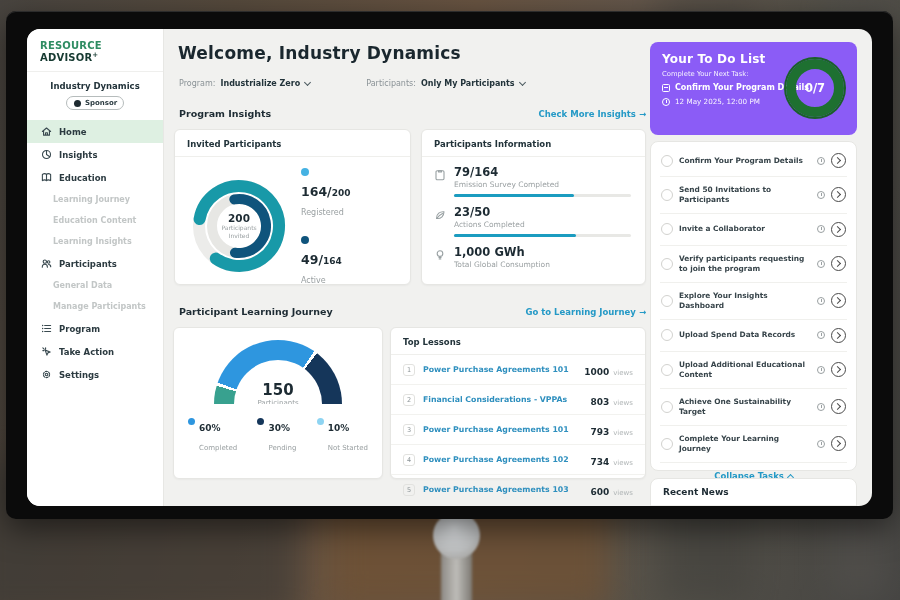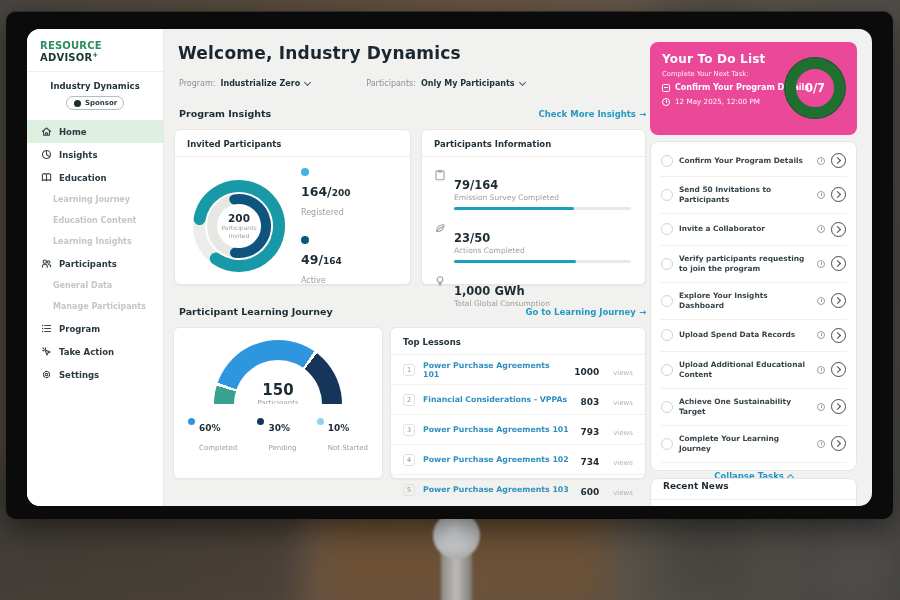--- a/index.html
+++ b/index.html
@@ -63,21 +63,21 @@
   .dlegend-item { display:flex; gap:5px; align-items:flex-start;flex-direction:column; }
   .ldot { width:8px; height:8px; border-radius:50%; margin-top:3px; flex:0 0 auto; }
   .ldot-reg { background:#45b2e3; } .ldot-act { background:#0f547c; }
   .lnum { font-size:12.5px; font-weight:bold; color:#1d2b33; }
   .lden { font-size:9px; font-weight:bold; color:#1d2b33; }
   .llab { font-size:8px; color:#9aa0a2; }
 
   .card-pinfo { left:394px; top:100px; width:225px; height:156px; }
   .pstat { display:flex; gap:8px; padding:8px 14px 0 12px; }
   .pstat svg { margin-top:4px; flex:0 0 auto; }
-  .pstat-body { flex:1;margin-top:13px; }
+  .pstat-body { flex:1; }
   .pval { font-size:11.5px; font-weight:bold; color:#1d2b33; }
   .plab { font-size:7.5px; color:#9aa0a2; margin-top:1px; }
   .pbar { height:3px; background:#e8e8e5; border-radius:2px; margin-top:5px; }
   .pbar-fill { height:3px; background:#1b9cc0; border-radius:2px; }
 
   .card-edu { left:146px; top:298px; width:210px; height:152px; }
   .gauge { position:relative; width:128px; height:64px; margin:12px auto 0; overflow:hidden; }
   .gauge-disc { position:absolute; left:0; top:0; width:128px; height:128px; border-radius:50%;
     background:conic-gradient(from 270deg,#38a18f 0 4.6%,#fff 4.6% 5.4%,#2e96df 5.4% 34.6%,#fff 34.6% 35.4%,#15365a 35.4% 50%,#fff 50%); }
   .gauge-hole { position:absolute; left:20px; top:20px; width:88px; height:88px; border-radius:50%; background:#fff; }
@@ -91,24 +91,24 @@
   .gpct { font-size:9px; font-weight:bold; color:#1d2b33; }
   .glab2 { font-size:7px; color:#9aa0a2; }
 
   .card-lessons { left:363px; top:298px; width:256px; height:152px; }
   .lesson-row { display:flex; align-items:center; gap:8px; padding:5px 12px; border-bottom:1px solid #f2f2ef; cursor:pointer; }
   .lesson-row:last-child { border-bottom:none; }
   .lrank { width:12px; height:12px; border:1px solid #e2e2df; border-radius:3px; font-size:6.5px; color:#8b9396;
     display:flex; align-items:center; justify-content:center; flex:0 0 auto; }
   .ltitle { flex:1; font-size:7.8px; font-weight:bold; color:#2e8fbe; }
   .lviews { font-size:9px; font-weight:bold; color:#1d2b33; }
-  .lunit { font-size:7px; color:#b0b5b6; margin-left:14px; }
-
-  
-  .todo-card { position:absolute; left:623px; top:13px; width:207px; height:93px; background:#ec4899; border-radius:8px; padding:10px 12px; color:#fff; }
+  .lunit { font-size:7px; color:#b0b5b6; margin-left:4px; }
+
+  
+  .todo-card { position:absolute; left:623px; top:13px; width:207px; height:93px; background:#8b5cf6; border-radius:8px; padding:10px 12px; color:#fff; }
   .todo-title { font-size:12px; font-weight:bold; letter-spacing:.2px; }
   .todo-sub { font-size:6.8px; margin-top:4px; opacity:.92; }
   .todo-line { display:flex; align-items:center; gap:5px; margin-top:5px; }
   .todo-task { font-size:8px; font-weight:bold; }
   .todo-due { font-size:7.2px; opacity:.95; }
   .mini-cal { width:8px; height:8px; border:1px solid #fff; border-radius:1.5px; position:relative; flex:0 0 auto; }
   .mini-cal::after { content:""; position:absolute; left:1px; right:1px; top:2px; border-top:1px solid #fff; }
   .mini-clock { width:8px; height:8px; border:1px solid #fff; border-radius:50%; position:relative; flex:0 0 auto; }
   .mini-clock::after { content:""; position:absolute; left:3px; top:1.5px; width:1px; height:3px; background:#fff; }
   .todo-ring { position:absolute; right:13px; top:17px; width:58px; height:58px; border-radius:50%;
@@ -121,21 +121,21 @@
   .task-check { width:12px; height:12px; border:1.5px solid #d2d2cf; border-radius:50%; flex:0 0 auto; }
   .task-label { flex:1; font-size:7.4px; font-weight:bold; color:#37444a; line-height:1.35; }
   .task-clock { width:8px; height:8px; border:1.2px solid #9aa0a2; border-radius:50%; position:relative; flex:0 0 auto; }
   .task-clock::after { content:""; position:absolute; left:2.6px; top:1px; width:1px; height:3px; background:#9aa0a2; }
   .task-go { width:15px; height:15px; border:1.5px solid #4a4a4a; border-radius:50%; display:flex; align-items:center; justify-content:center; flex:0 0 auto; }
   .task-go .chev { border-color:#4a4a4a; transform:rotate(-45deg); margin:0 2px 0 0; }
   .collapse-link { text-align:center; font-size:8.5px; font-weight:bold; color:#2499c6; padding:8px 0 2px; cursor:pointer; }
   .collapse-caret { display:inline-block; width:5px; height:5px; border-left:1.4px solid #2499c6; border-top:1.4px solid #2499c6; transform:rotate(45deg); margin-left:4px; vertical-align:-1px; }
 
   .news-card { position:absolute; left:623px; top:449px; width:207px; height:60px; background:#fff; border:1px solid #e6e6e3; border-radius:8px 8px 0 0; }
-  .news-title { font-size:9px; font-weight:bold; color:#1d2b33; padding:2px 12px 8px; border-bottom:1px solid #f0f0ed; }
+  .news-title { font-size:9px; font-weight:bold; color:#1d2b33; padding:8px 12px 8px; border-bottom:1px solid #f0f0ed; }
 
   .icon-stroke { stroke:#3a4a50; fill:none; stroke-width:1.2; stroke-linecap:round; stroke-linejoin:round; }
   .icon-gray  { stroke:#98a0a2; fill:none; stroke-width:1.1; stroke-linecap:round; stroke-linejoin:round; }
 </style>
 </head>
 <body>
 
 <div class="bg-blob blob-left"></div>
 <div class="bg-blob blob-brown"></div>
 <div class="bg-blob blob-col1"></div>

